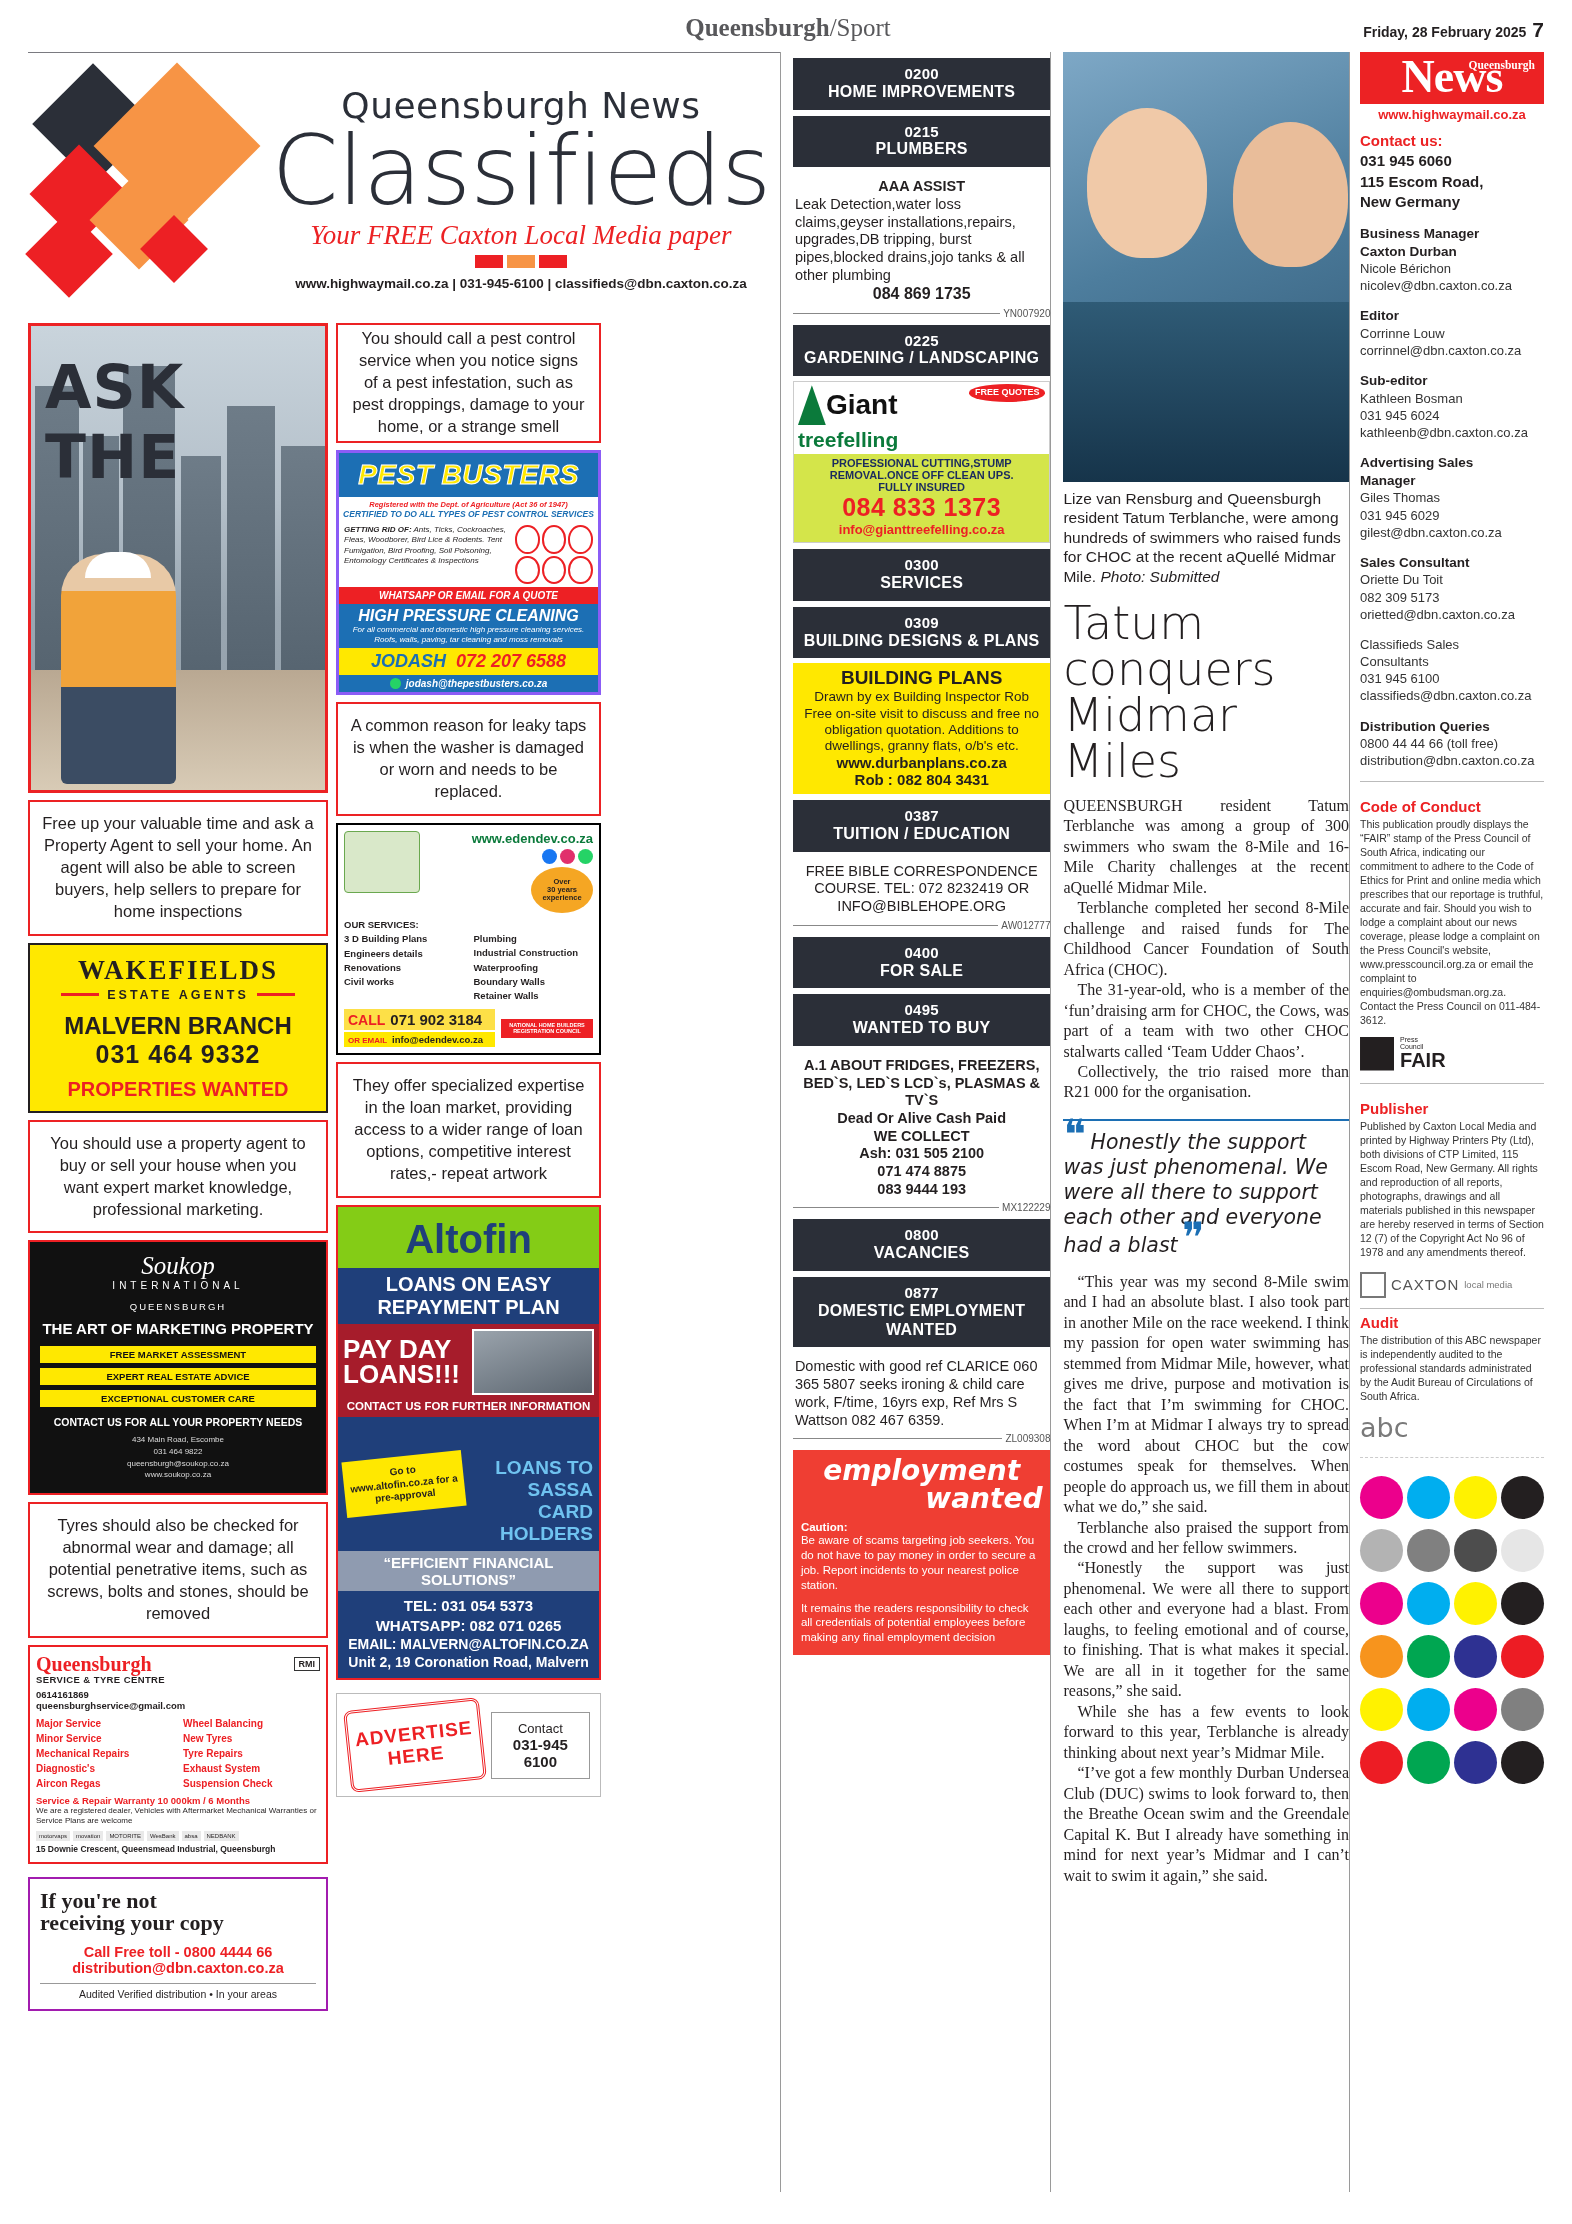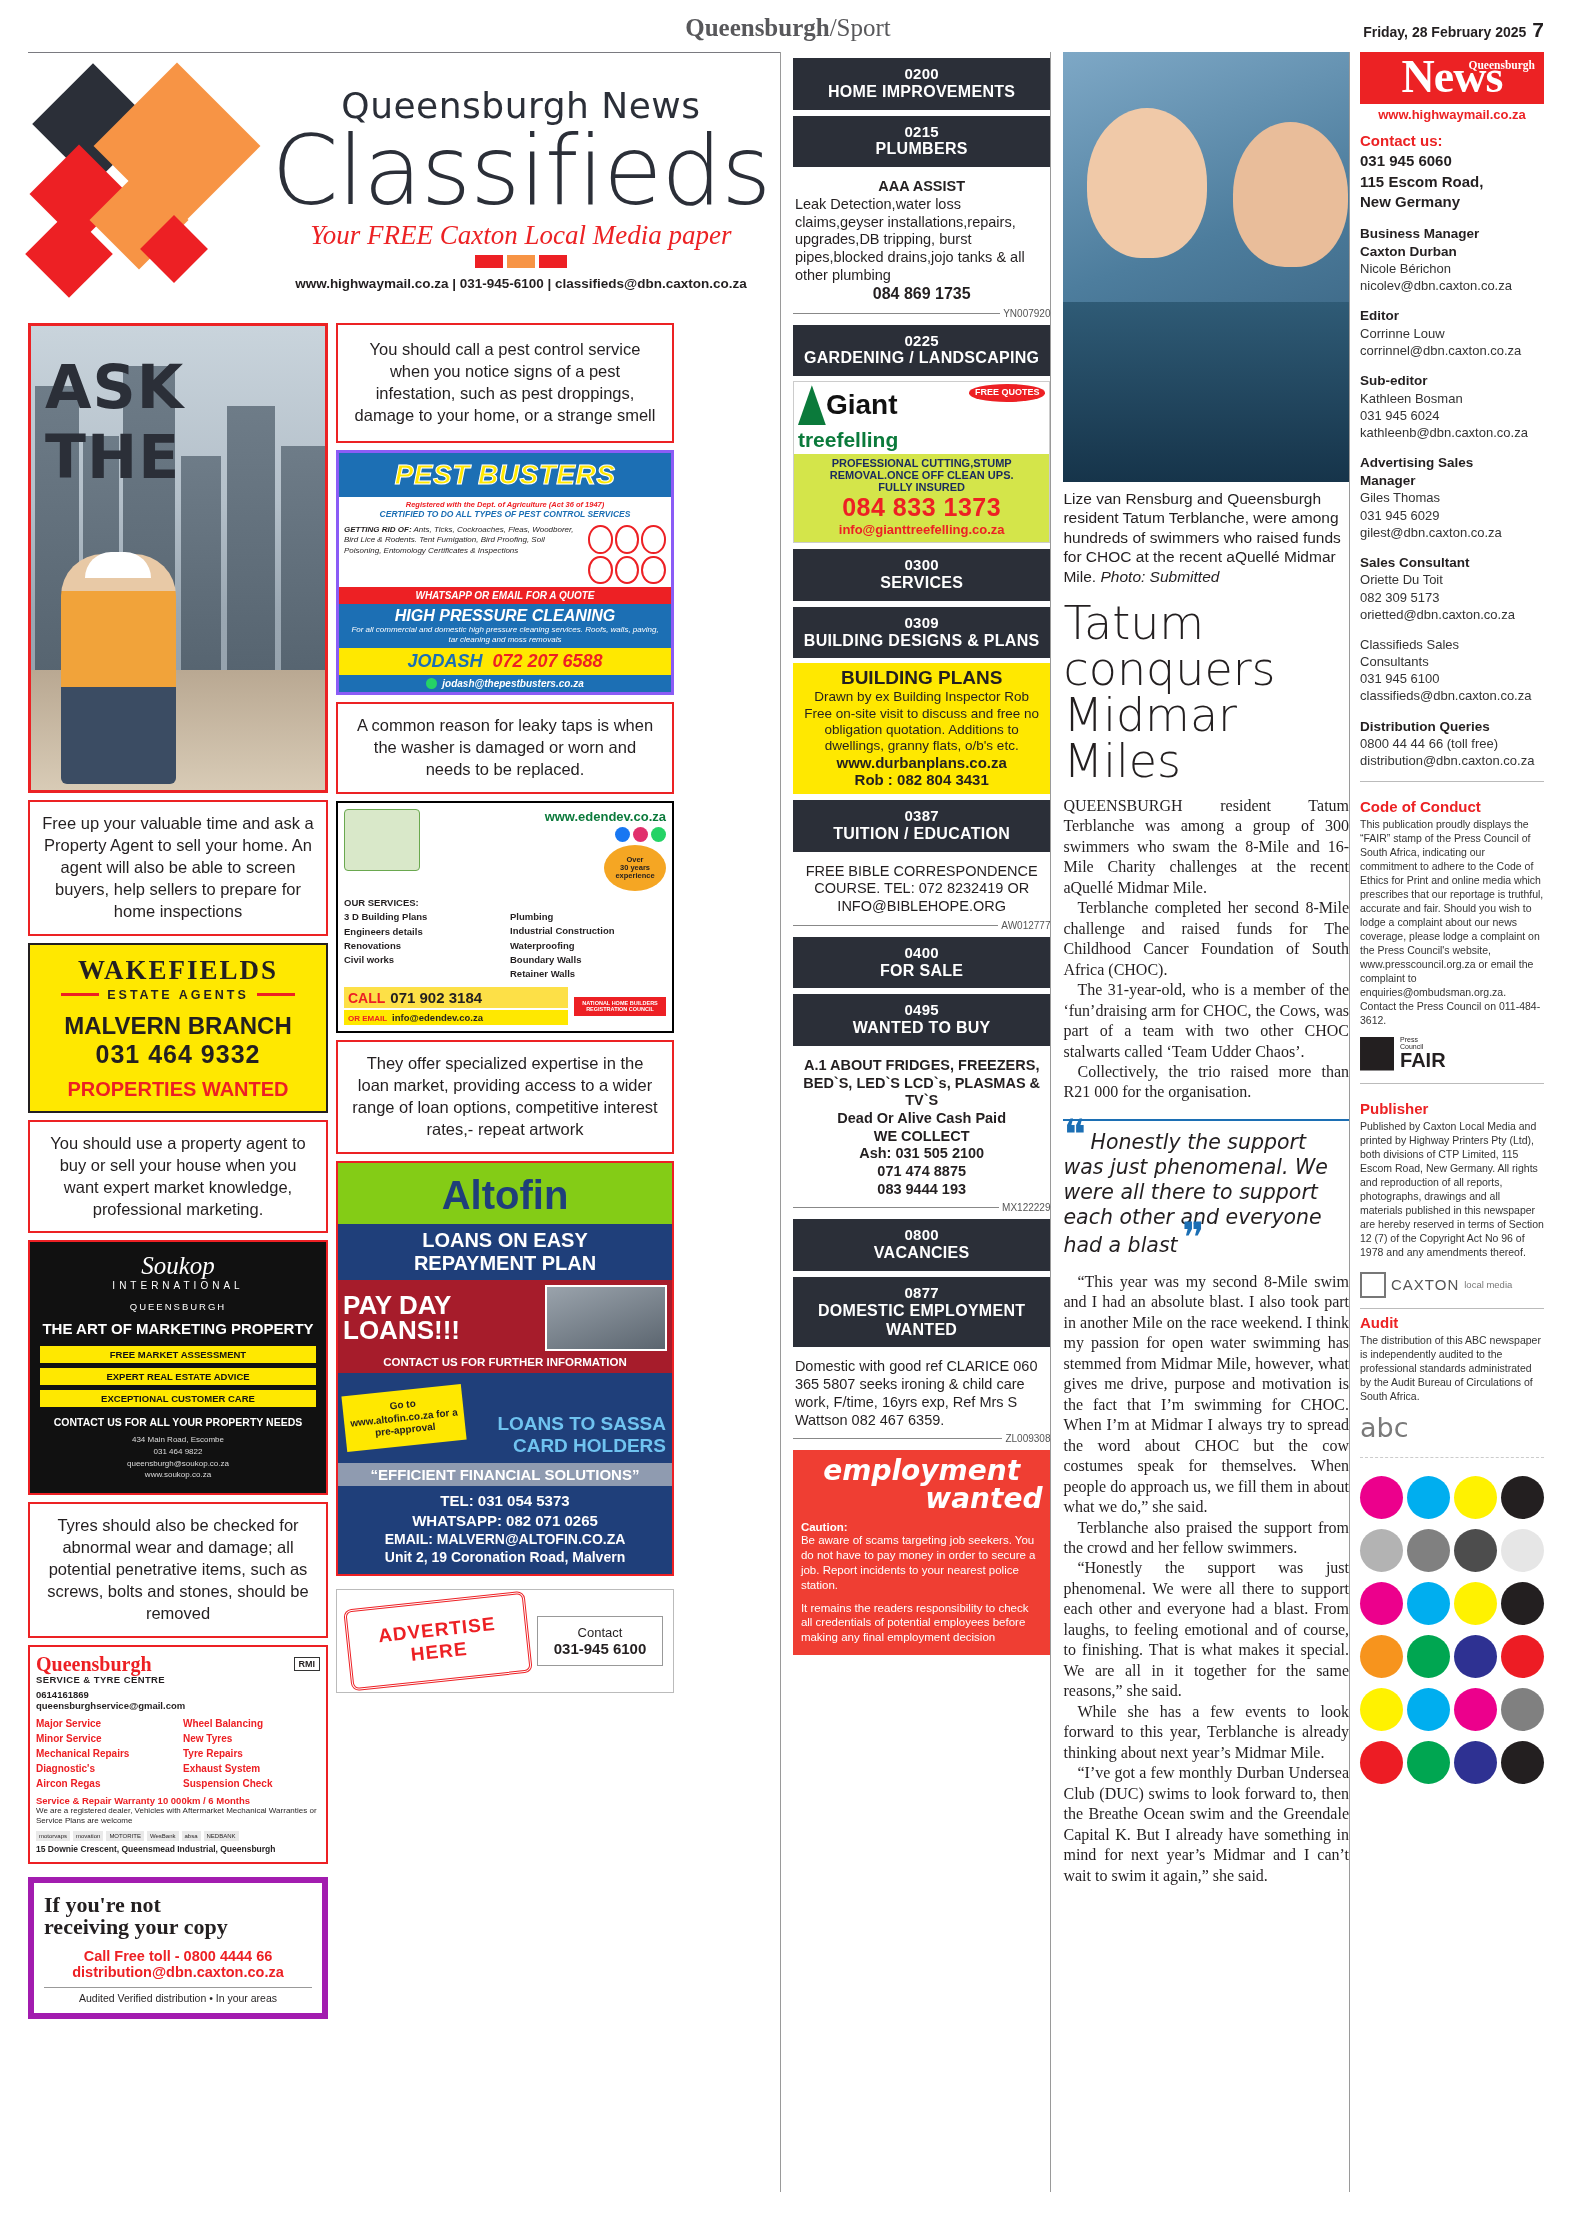--- a/index.html
+++ b/index.html
@@ -210,31 +210,31 @@
               <span style="background:#e9e9e9;padding:2px 3px;">motorvaps</span>
               <span style="background:#e9e9e9;padding:2px 3px;">movation</span>
               <span style="background:#e9e9e9;padding:2px 3px;">MOTORITE</span>
               <span style="background:#e9e9e9;padding:2px 3px;">WesBank</span>
               <span style="background:#e9e9e9;padding:2px 3px;">absa</span>
               <span style="background:#e9e9e9;padding:2px 3px;">NEDBANK</span>
             </div>
             <div style="font-size:8.5px;font-weight:bold;">15 Downie Crescent, Queensmead Industrial, Queensburgh</div>
           </div>
 
-          <div class="ad" style="border:6px solid #a21caf;padding:9px 10px;text-align:center;margin-top:13px;">
+          <div class="ad" style="border:2px solid #a21caf;padding:9px 10px;text-align:center;margin-top:13px;">
             <div style="font-family:'Liberation Serif',serif;font-weight:bold;font-size:22px;text-align:left;">If you're not</div>
             <div style="font-family:'Liberation Serif',serif;font-weight:bold;font-size:22px;text-align:left;margin-top:-4px;">receiving your copy</div>
             <div style="font-size:14.5px;font-weight:bold;color:#ed2024;margin-top:8px;">Call Free toll - 0800 4444 66</div>
             <div style="font-size:14.5px;font-weight:bold;color:#ed2024;">distribution@dbn.caxton.co.za</div>
             <div style="font-size:10.5px;border-top:1px solid #999;margin-top:7px;padding-top:4px;">Audited Verified distribution • In your areas</div>
           </div>
 
         </div>
 
-        <div style="width:338px;">
+        <div style="width:265px;">
 
           <div class="tipbox" style="height:120px;display:flex;align-items:center;justify-content:center;">You should call a pest control service when you notice signs of a pest infestation, such as pest droppings, damage to your home, or a strange smell</div>
 
           <div class="ad" style="border:3px solid #8b5cf6;padding:0;overflow:hidden;font-style:italic;">
             <div style="background:#1c6fb4;color:#fff;text-align:center;padding:6px 4px;">
               <div style="font-size:28px;font-weight:bold;letter-spacing:.5px;color:#ffe800;-webkit-text-stroke:1px #fff;">PEST BUSTERS</div>
             </div>
             <div style="background:#fff;text-align:center;padding:3px 4px;">
               <div style="font-size:7.5px;font-weight:bold;color:#ed2024;">Registered with the Dept. of Agriculture (Act 36 of 1947)</div>
               <div style="font-size:8.5px;font-weight:bold;color:#1c6fb4;">CERTIFIED TO DO ALL TYPES OF PEST CONTROL SERVICES</div>

